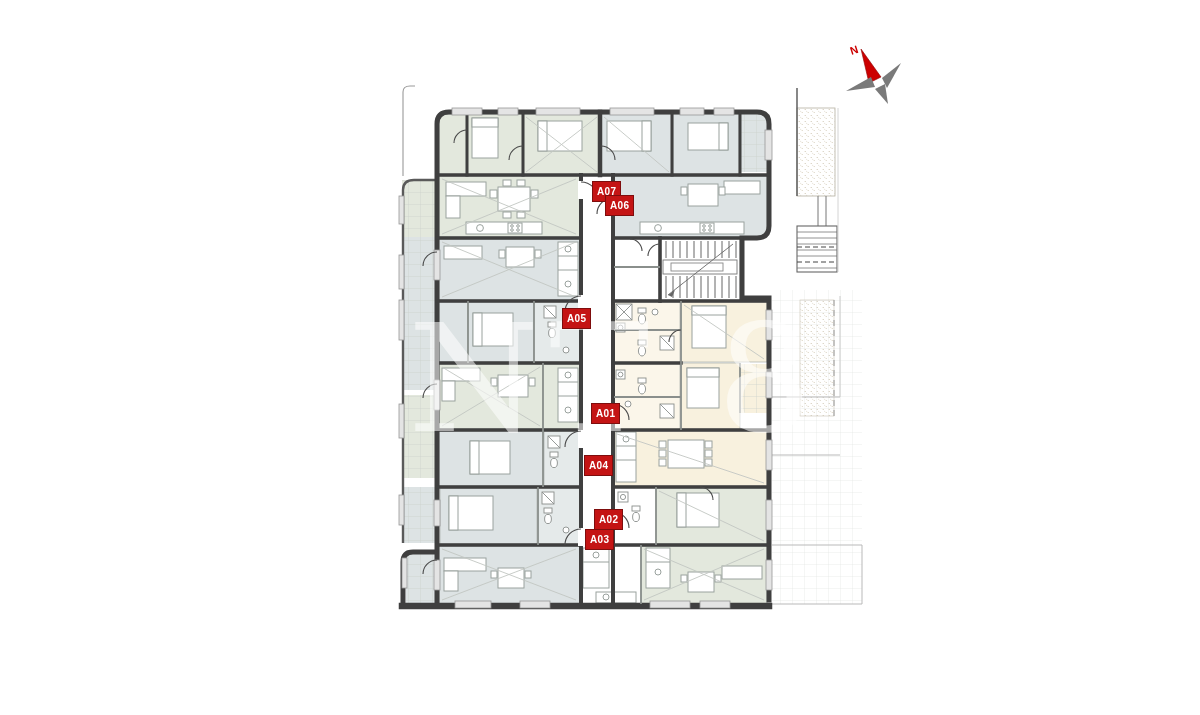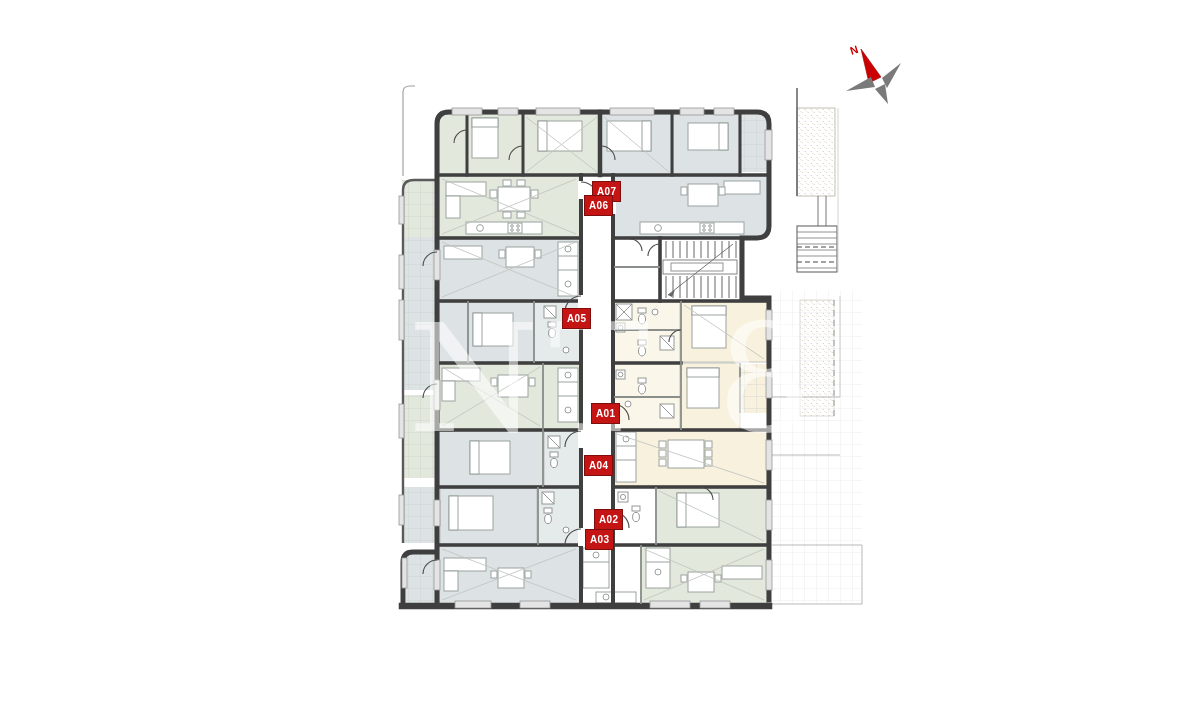--- a/index.html
+++ b/index.html
@@ -461,21 +461,21 @@
     <line x1="733" y1="244" x2="668" y2="295" stroke="#666"></line>
     <polygon points="668,295 675,290 672,297" fill="#666" stroke="none"></polygon>
   </g>
 </svg>
 
 
 <div class="watermark">NT 8</div>
 
 
 <div class="badge" style="left:592px;top:181px;">A07</div>
-<div class="badge" style="left:584px;top:195px;">A06</div>
+<div class="badge" style="left:605px;top:195px;">A06</div>
 <div class="badge" style="left:562px;top:308px;">A05</div>
 <div class="badge" style="left:591px;top:403px;">A01</div>
 <div class="badge" style="left:584px;top:455px;">A04</div>
 <div class="badge" style="left:594px;top:509px;">A02</div>
 <div class="badge" style="left:585px;top:529px;text-align:right;">A03</div>
 
 
 <div class="compass">
   <svg width="64" height="76" viewBox="0 0 64 76">
     <polygon points="19,13 39,41 27,47" fill="var(--north-red)" stroke="#8e0000" stroke-width="0.6"></polygon>

